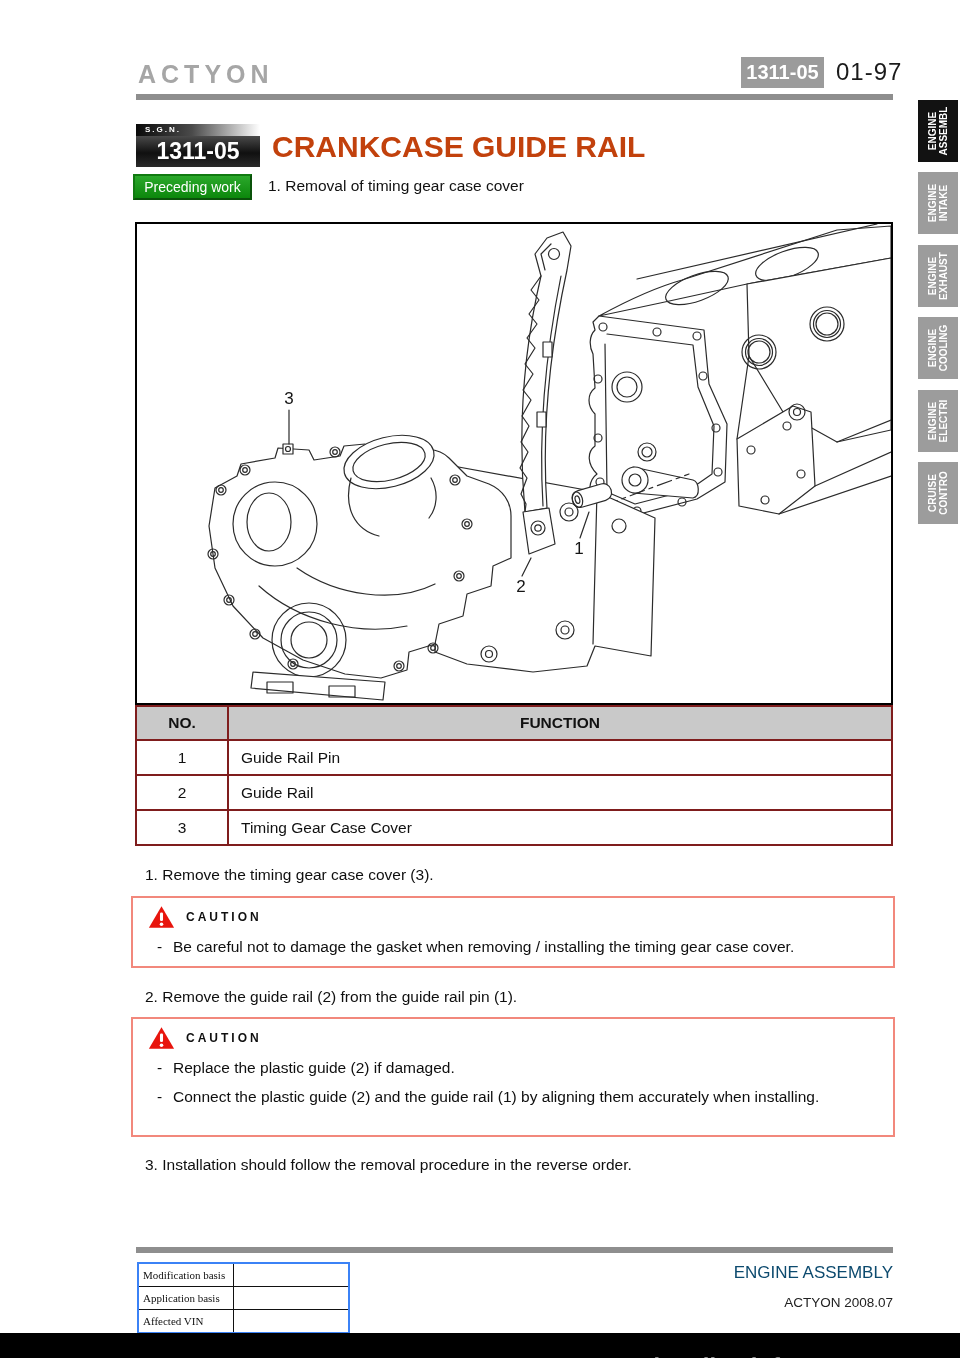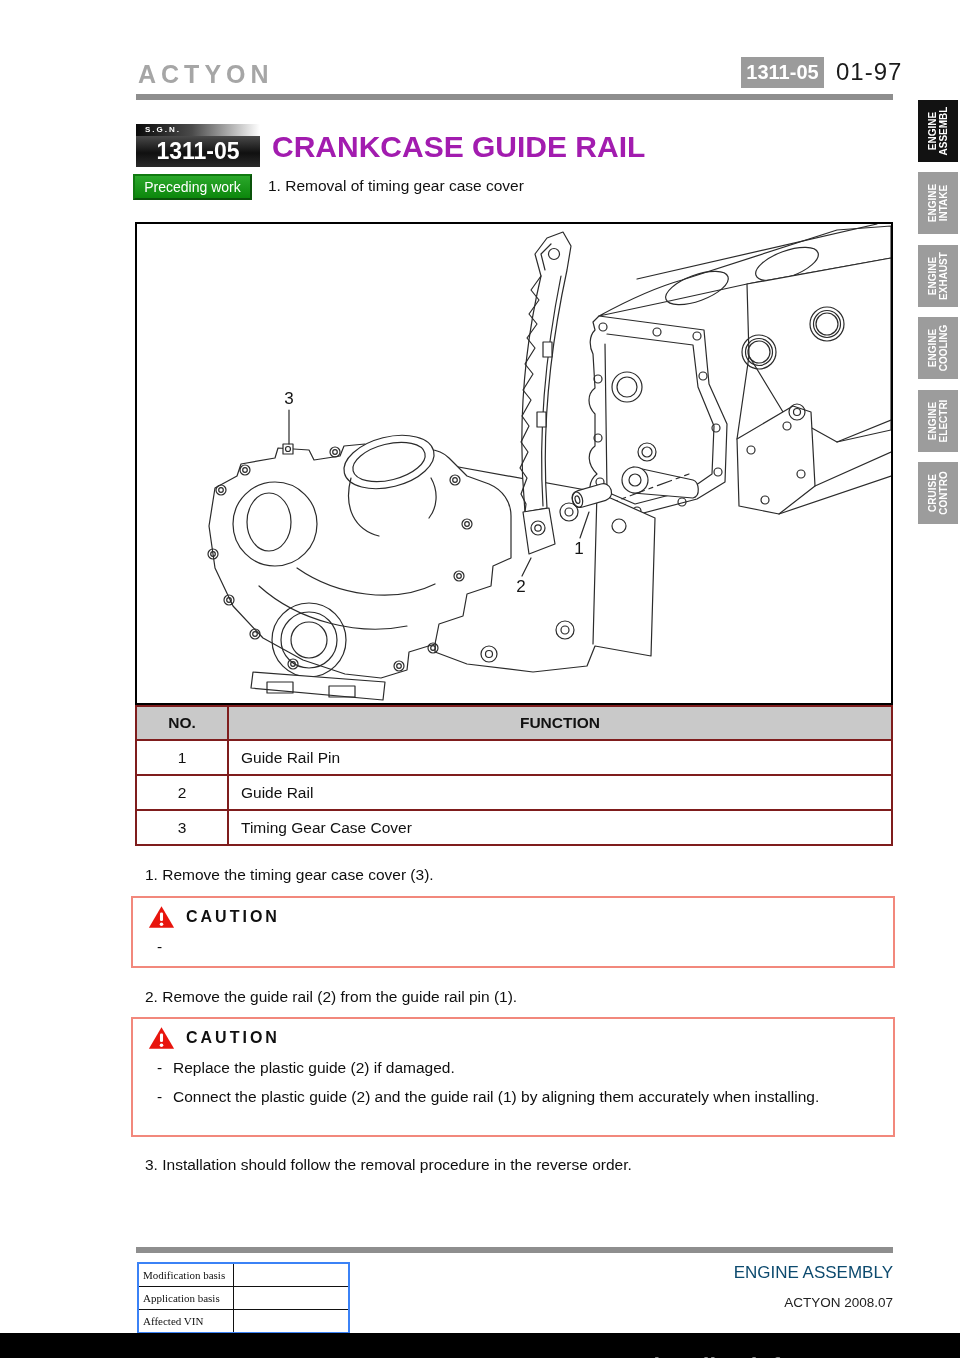--- a/index.html
+++ b/index.html
@@ -17,21 +17,21 @@
   .hdr-rule,.ftr-rule{left:136px;width:757px;height:6px;background:#8e8e8e;}
   .hdr-rule{top:94px;}
 
   
   .sgn{left:136px;top:124px;width:124px;height:12px;line-height:12px;
     background:linear-gradient(90deg,#0a0a0a 0%,#4a4a4a 45%,#ffffff 100%);
     color:#fff;font-size:8px;font-weight:bold;letter-spacing:2px;padding-left:9px;box-sizing:border-box;}
   .code-badge{left:136px;top:136px;width:124px;height:31px;
     background:linear-gradient(180deg,#4a4a4a,#101010 55%,#2a2a2a);
     color:#fff;font-size:23px;font-weight:bold;display:flex;align-items:center;justify-content:center;}
-  .page-title{left:272px;top:130px;font-size:30px;font-weight:bold;color:#a21caf;}
+  .page-title{left:272px;top:130px;font-size:30px;font-weight:bold;color:#c2410c;}
 
   
   .prec-badge{left:133px;top:174px;width:119px;height:26px;box-sizing:border-box;
     background:linear-gradient(180deg,#2ba82b,#0c870c);
     border:2px solid #0a520a;border-top-color:#117a11;border-left-color:#117a11;
     color:#fff;font-size:14px;display:flex;align-items:center;justify-content:center;}
   .prec-text{left:268px;top:177px;font-size:15.5px;}
 
   
   .diagram{left:135px;top:222px;width:758px;height:483px;border:2px solid #000;box-sizing:border-box;background:#fff;}
@@ -49,21 +49,21 @@
   .col-fn{padding-left:12px;text-align:left;}
 
   
   .step{left:145px;font-size:15.5px;color:#0f0f0f;}
   .step1{top:866px;} .step2{top:988px;} .step3{top:1156px;}
 
   
   .caution{left:131px;width:764px;border:2px solid #f2887c;box-sizing:border-box;background:#fff;}
   .caution1{top:896px;height:72px;} .caution2{top:1017px;height:120px;}
   .caution-head{display:flex;align-items:center;gap:11px;padding:7px 0 0 15px;}
-  .caution-title{font-size:16px;font-weight:bold;letter-spacing:3px;color:#101010;}
+  .caution-title{font-size:12px;font-weight:bold;letter-spacing:3px;color:#101010;}
   .tri-icon{width:27px;height:24px;display:block;}
   .caution-items{padding:3px 16px 0 40px;}
   .caution-item{position:relative;font-size:15.5px;line-height:29px;color:#0f0f0f;}
   .caution-item .dash{position:absolute;left:-16px;top:0;}
   .caution-item.just{text-align:justify;}
 
   
   .ftr-rule{top:1247px;}
   .ftr-table{left:137px;top:1262px;width:213px;border-collapse:collapse;table-layout:fixed;}
   .ftr-table td{border:1.5px solid #111;height:22px;font-size:11px;padding:0 0 0 4px;}
@@ -321,20 +321,21 @@
     <svg class="tri-icon" viewBox="0 0 30 26">
       <path d="M15 1 L29 25 L1 25 Z" fill="#e8150d"></path>
       <rect x="13.3" y="8" width="3.4" height="9.5" rx="1.5" fill="#fff"></rect>
       <circle cx="15" cy="21" r="2" fill="#fff"></circle>
     </svg>
     <span class="caution-title">CAUTION</span>
   </div>
   <div class="caution-items">
     <div class="caution-item">
       <span class="dash">-</span>
+      <span>Be careful not to damage the gasket when removing / installing the timing gear case cover.</span>
     </div>
   </div>
 </div>
 
 <div class="d step step2">2. Remove the guide rail (2) from the guide rail pin (1).</div>
 
 <div class="d caution caution2">
   <div class="caution-head">
     <svg class="tri-icon" viewBox="0 0 30 26">
       <path d="M15 1 L29 25 L1 25 Z" fill="#e8150d"></path>

